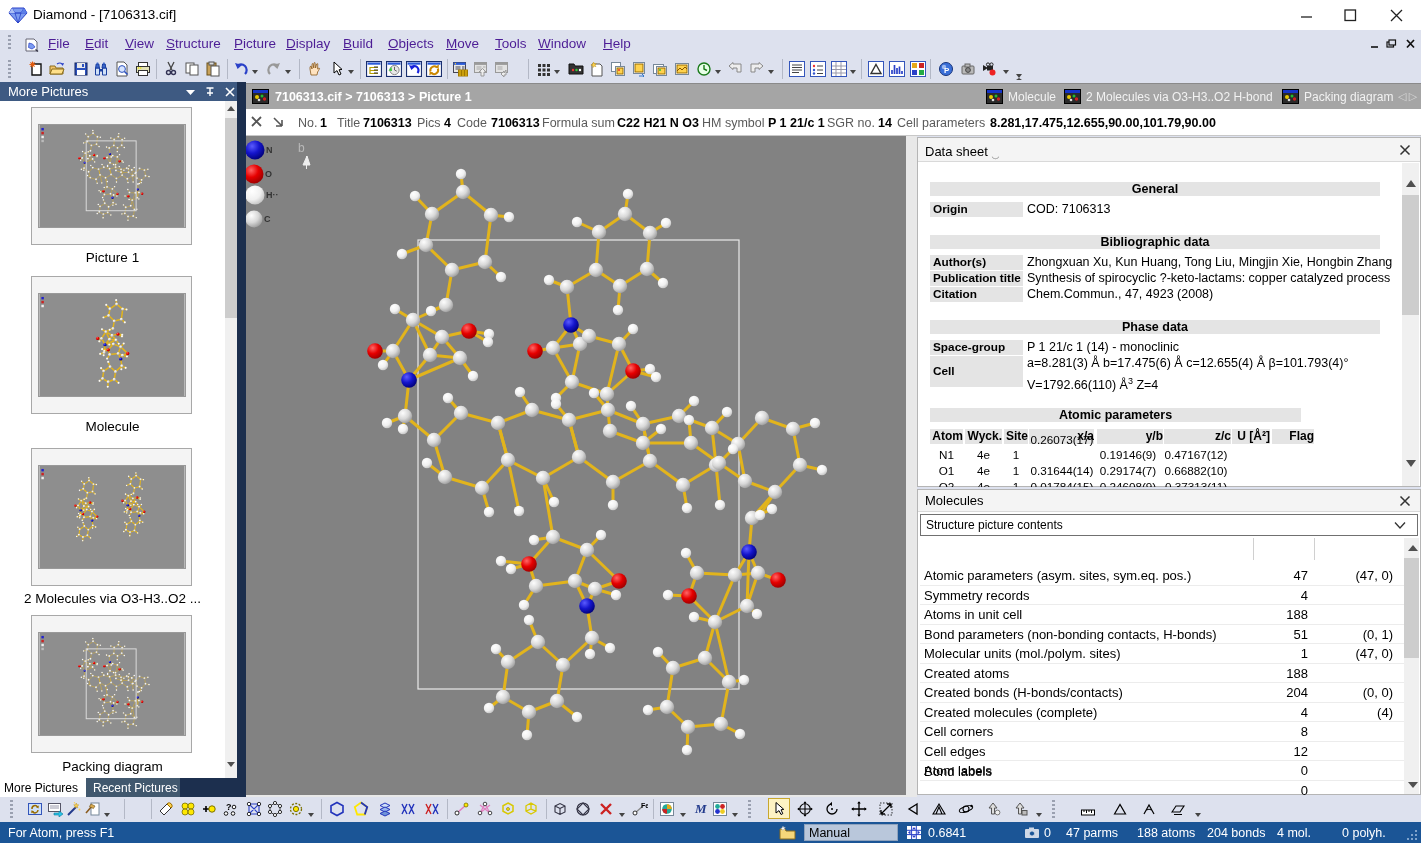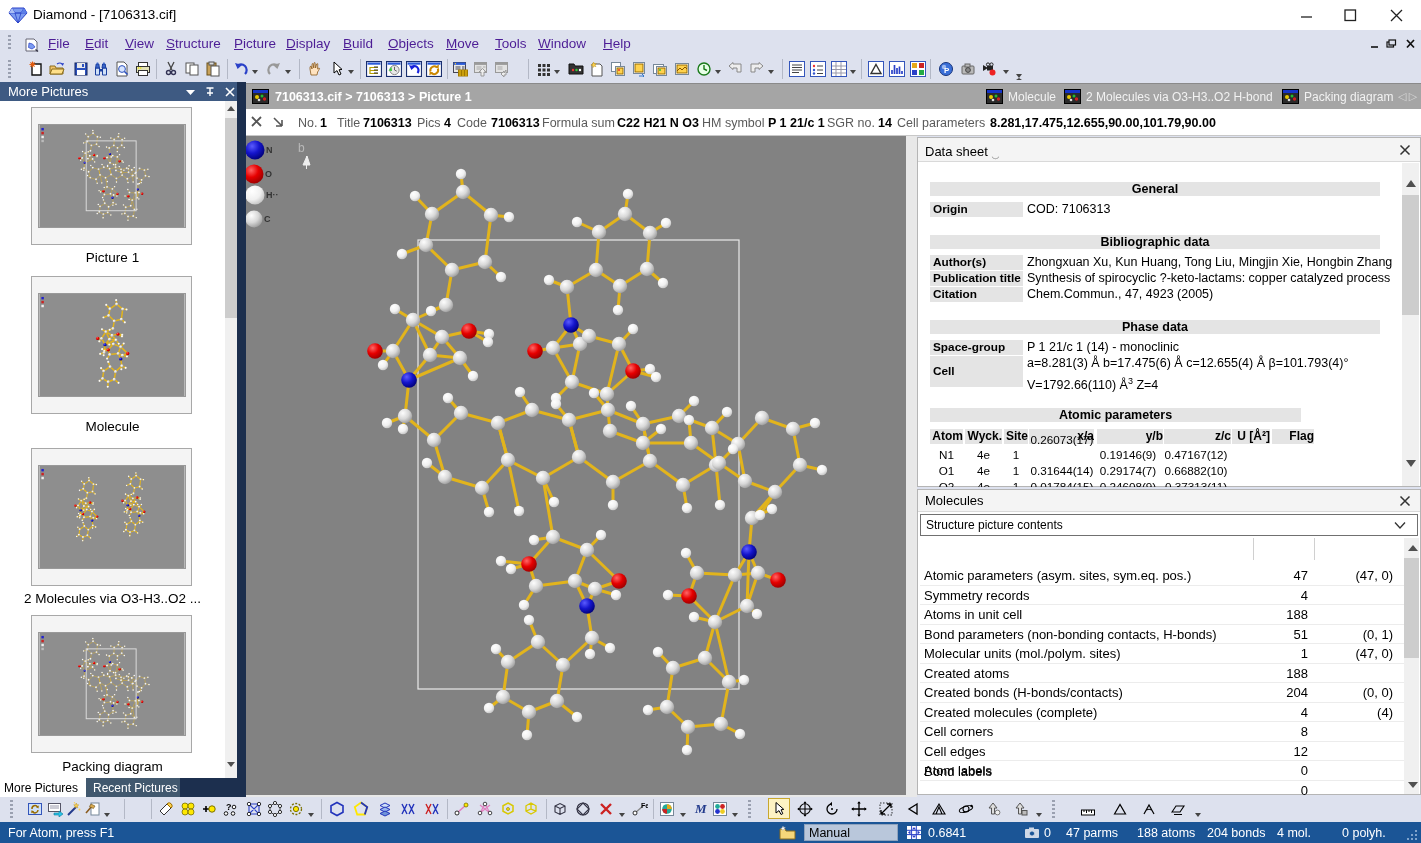--- a/index.html
+++ b/index.html
@@ -1229,21 +1229,21 @@
 <div class="secbar" style="top:182px;width:450px">General</div>
 <div class="dl" style="top:202px;height:15px">Origin</div>
 <div class="dv" style="top:202px">COD: 7106313</div>
 
 <div class="secbar" style="top:235px;width:450px">Bibliographic data</div>
 <div class="dl" style="top:255px;height:15px">Author(s)</div>
 <div class="dv" style="top:255px">Zhongxuan Xu, Kun Huang, Tong Liu, Mingjin Xie, Hongbin Zhang</div>
 <div class="dl" style="top:271px;height:15px">Publication title</div>
 <div class="dv" style="top:271px">Synthesis of spirocyclic ?-keto-lactams: copper catalyzed process</div>
 <div class="dl" style="top:287px;height:15px">Citation</div>
-<div class="dv" style="top:287px">Chem.Commun., 47, 4923 (2005)</div>
+<div class="dv" style="top:287px">Chem.Commun., 47, 4923 (2008)</div>
 
 <div class="secbar" style="top:320px;width:450px">Phase data</div>
 <div class="dl" style="top:340px;height:15px">Space-group</div>
 <div class="dv" style="top:340px">P 1 21/c 1 (14) - monoclinic</div>
 <div class="dl" style="top:356px;height:31px;line-height:31px">Cell</div>
 <div class="dv" style="top:356px">a=8.281(3) Å b=17.475(6) Å c=12.655(4) Å β=101.793(4)°</div>
 <div class="dv" style="top:376px">V=1792.66(110) Å<sup style="font-size:9px">3</sup> Z=4</div>
 
 <div class="secbar" style="top:408px;width:371px">Atomic parameters</div>
 <div class="th" style="left:930px;top:429px;width:33px">Atom</div>

